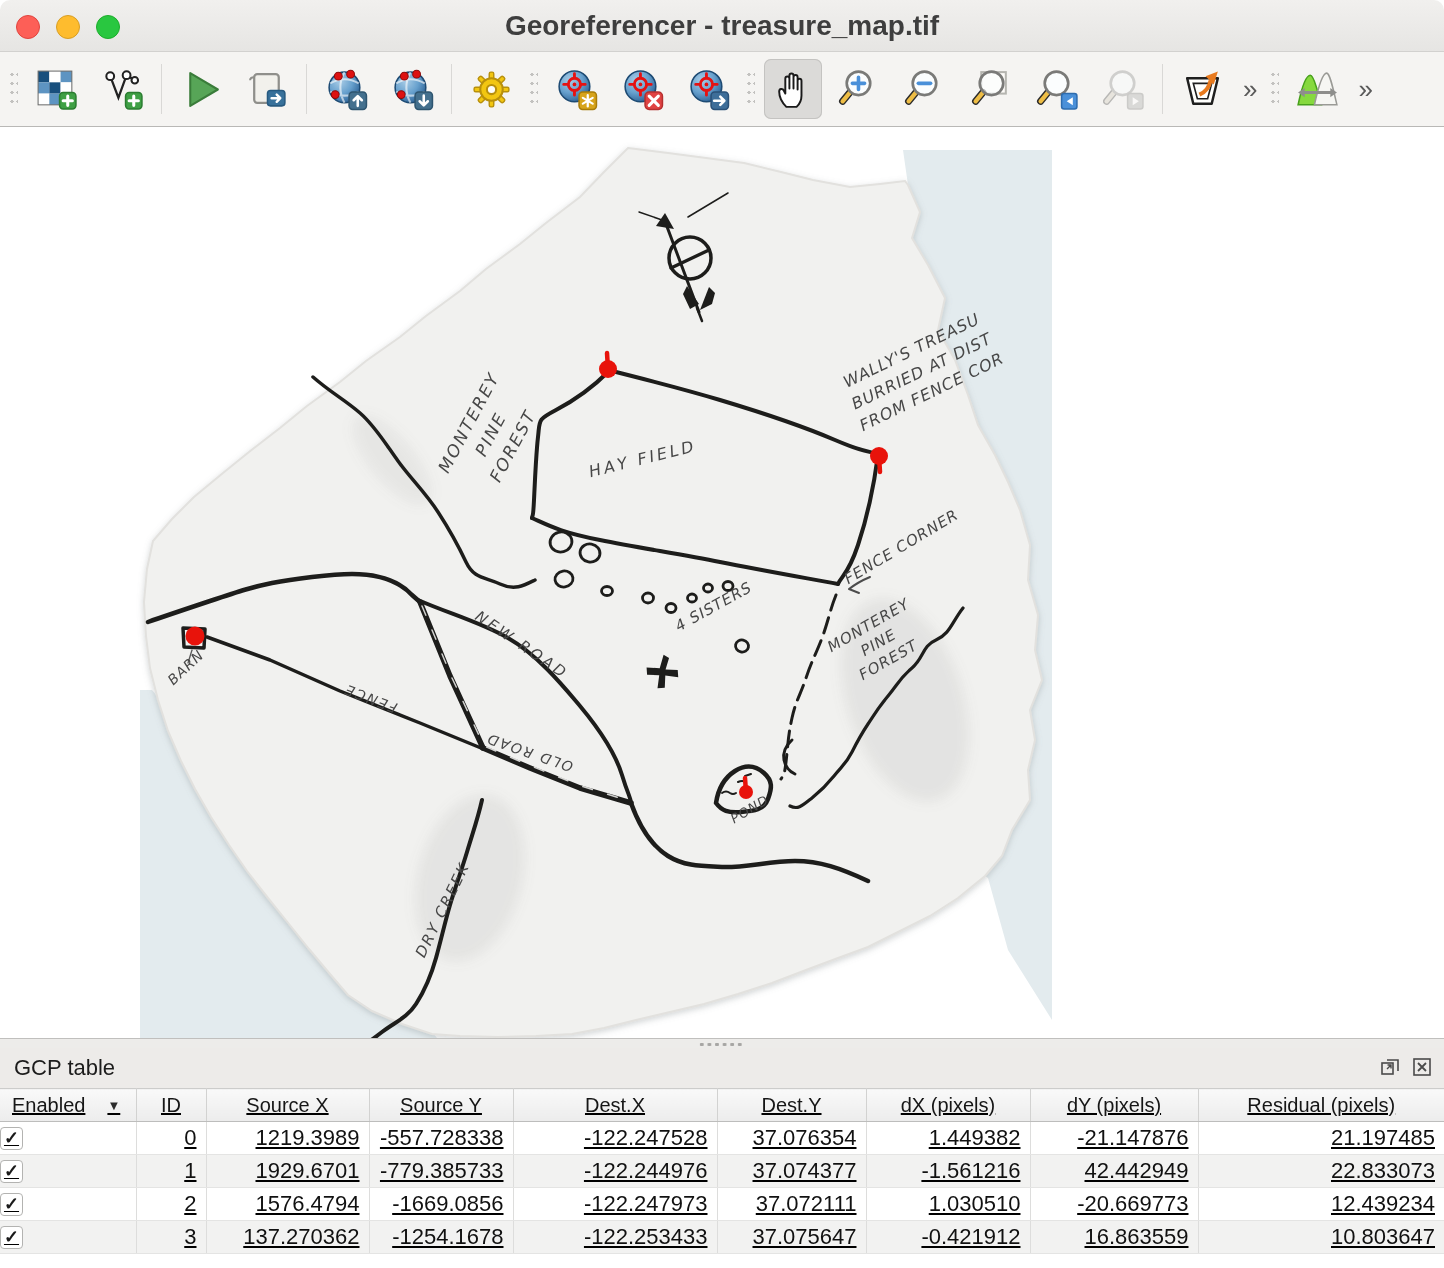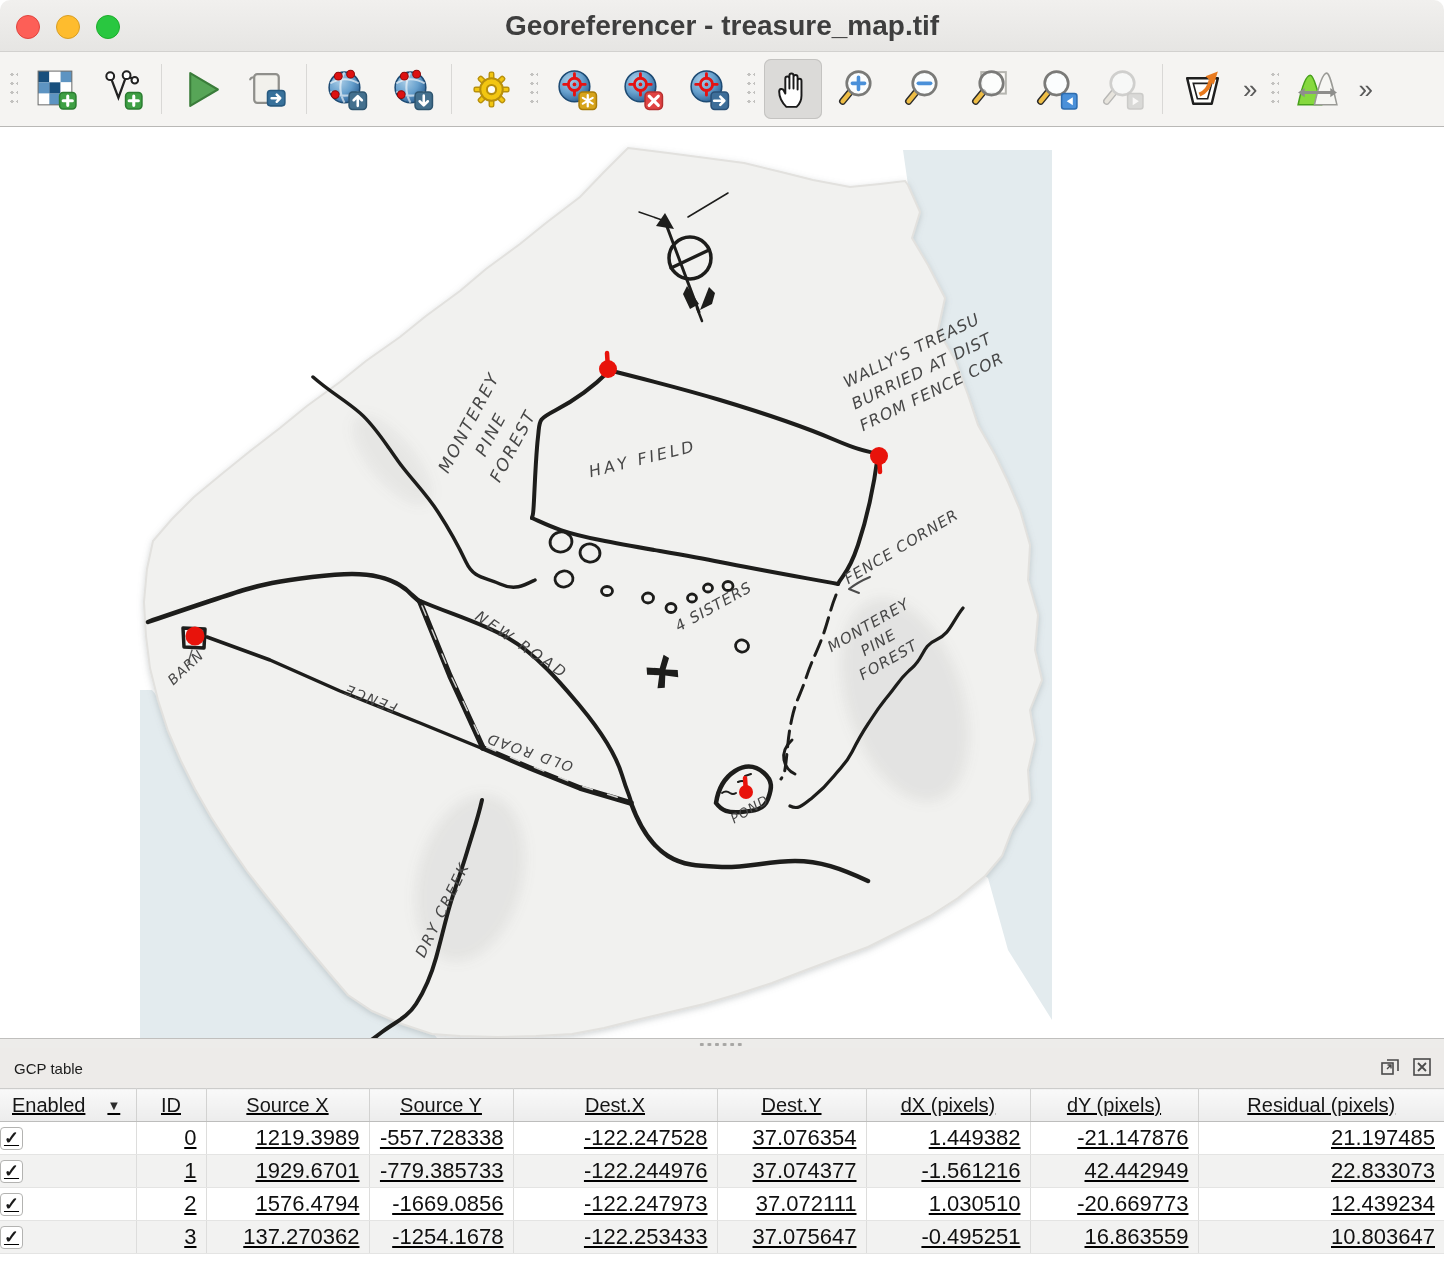--- a/index.html
+++ b/index.html
@@ -29,21 +29,21 @@
   .canvas{position:absolute;top:128px;left:0;width:1444px;height:910px;background:#fff;}
   .hand{font-family:"DejaVu Sans",sans-serif;font-style:italic;fill:#474747;text-anchor:middle;}
 
   
   .splitter{position:absolute;top:1038px;left:0;width:100%;height:10px;background:#edecea;border-top:1px solid #c0bfbd;}
   .splitter .dots{position:absolute;left:698px;top:3px;width:46px;height:5px;background:radial-gradient(circle,#a7a6a4 1.7px,transparent 1.9px) 0 0/7.6px 5px repeat-x;}
 
   
   .gcp-panel{position:absolute;top:1048px;left:0;width:100%;height:220px;background:#ffffff;}
   .gcp-head{height:40px;background:#edebe9;display:flex;align-items:center;padding:0 14px;position:relative;}
-  .gcp-title{font-size:15px;color:#1c1c1c;}
+  .gcp-title{font-size:22px;color:#1c1c1c;}
   .gcp-btns{position:absolute;right:10px;top:7px;display:flex;gap:8px;}
   .gcp-btn{width:24px;height:24px;display:flex;align-items:center;justify-content:center;}
   table.gcp{border-collapse:collapse;table-layout:fixed;width:1444px;background:#fff;text-decoration:underline;}
   table.gcp th{height:32px;background:linear-gradient(#f9f9f9,#ececec);border-top:1px solid #cccccb;border-bottom:1px solid #bdbdbc;border-right:1px solid #d2d2d1;font-weight:normal;font-size:20px;color:#161616;padding:0;}
   table.gcp th.h-enabled{text-align:left;padding-left:12px;}
   table.gcp th:last-child{border-right:none;}
   .sort-ind{font-size:13px;color:#2c2c2c;margin-left:22px;vertical-align:2px;}
   table.gcp td{height:32px;border-right:1px solid #dddddc;border-bottom:1px solid #e4e4e3;font-size:22px;color:#111;text-align:right;padding:0 9px 0 0;overflow:hidden;white-space:nowrap;}
   table.gcp td:last-child{border-right:none;}
   table.gcp tr.alt td{background:#f2f2f1;}
@@ -493,21 +493,21 @@
           </tr>
           <tr class="alt">
             <td class="cell-enabled">
               <div class="cb">✓</div>
             </td>
             <td>3</td>
             <td>137.270362</td>
             <td>-1254.1678</td>
             <td>-122.253433</td>
             <td>37.075647</td>
-            <td>-0.495251</td>
+            <td>-0.421912</td>
             <td>16.863559</td>
             <td>10.803647</td>
           </tr>
         </tbody>
     </table>
   </div>
 
 </div>
 
 </body></html>

